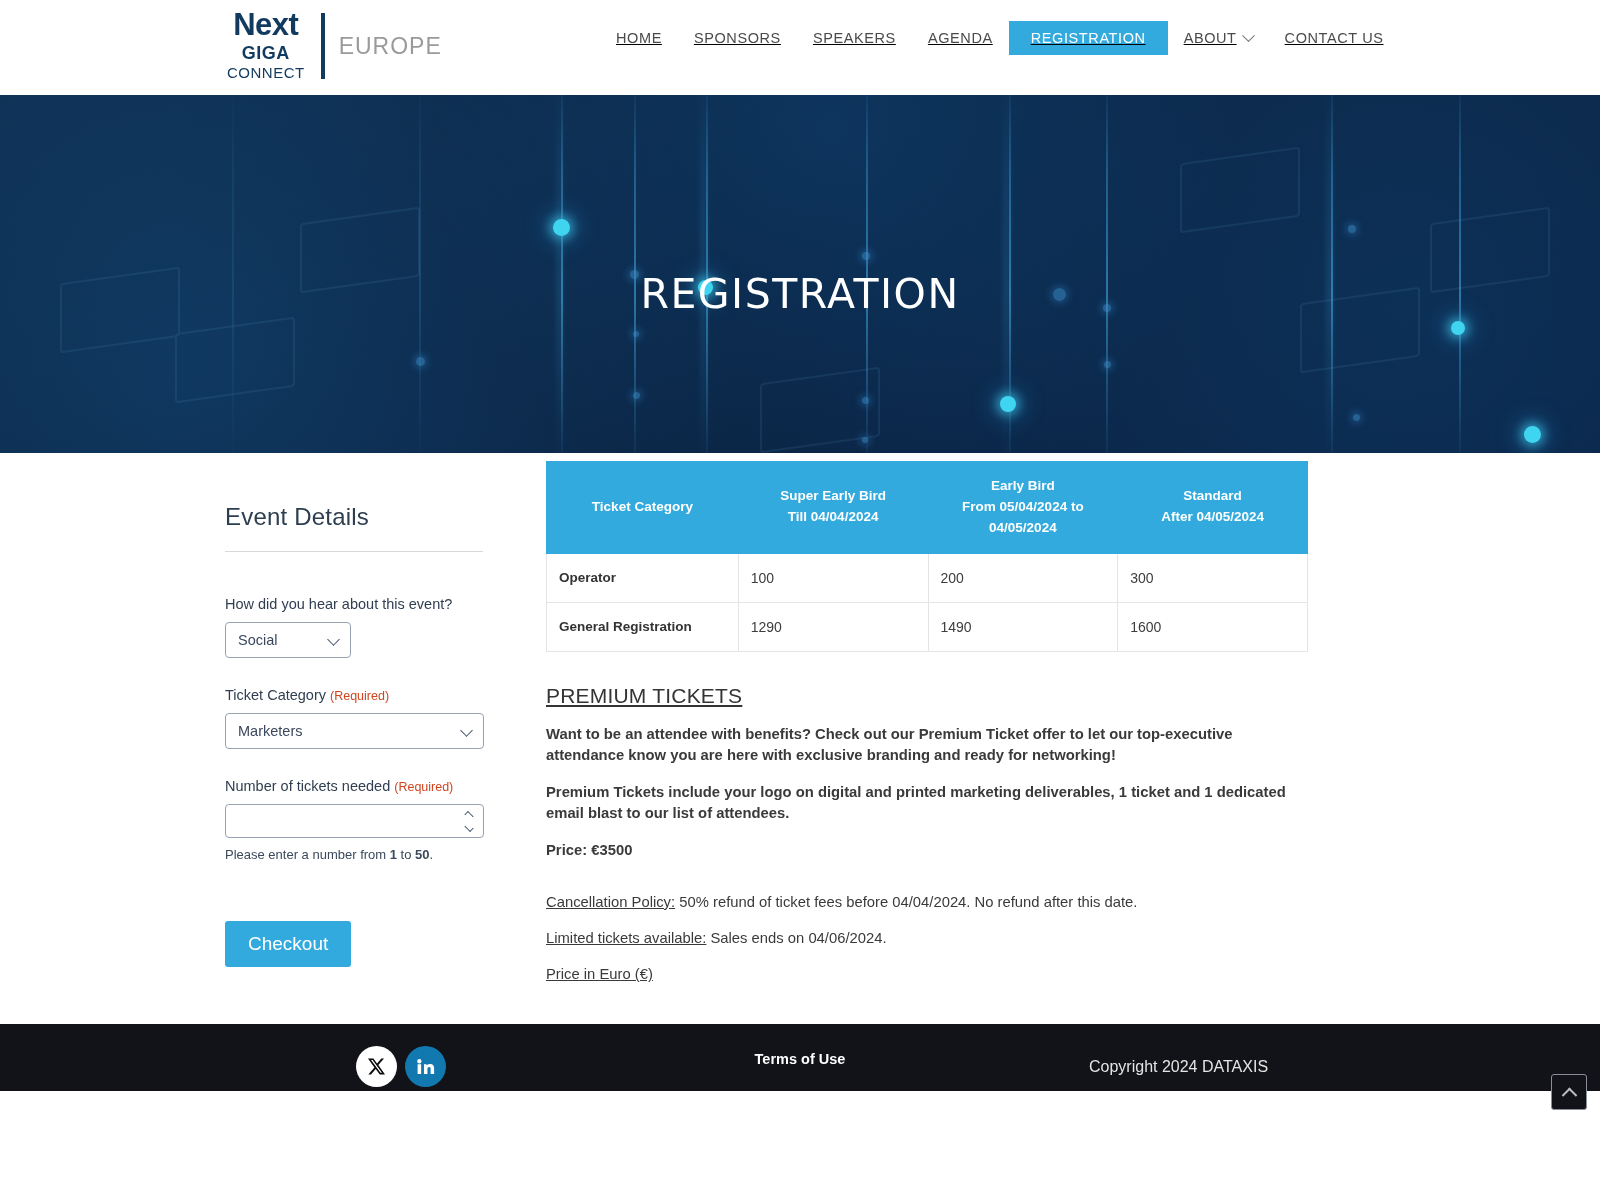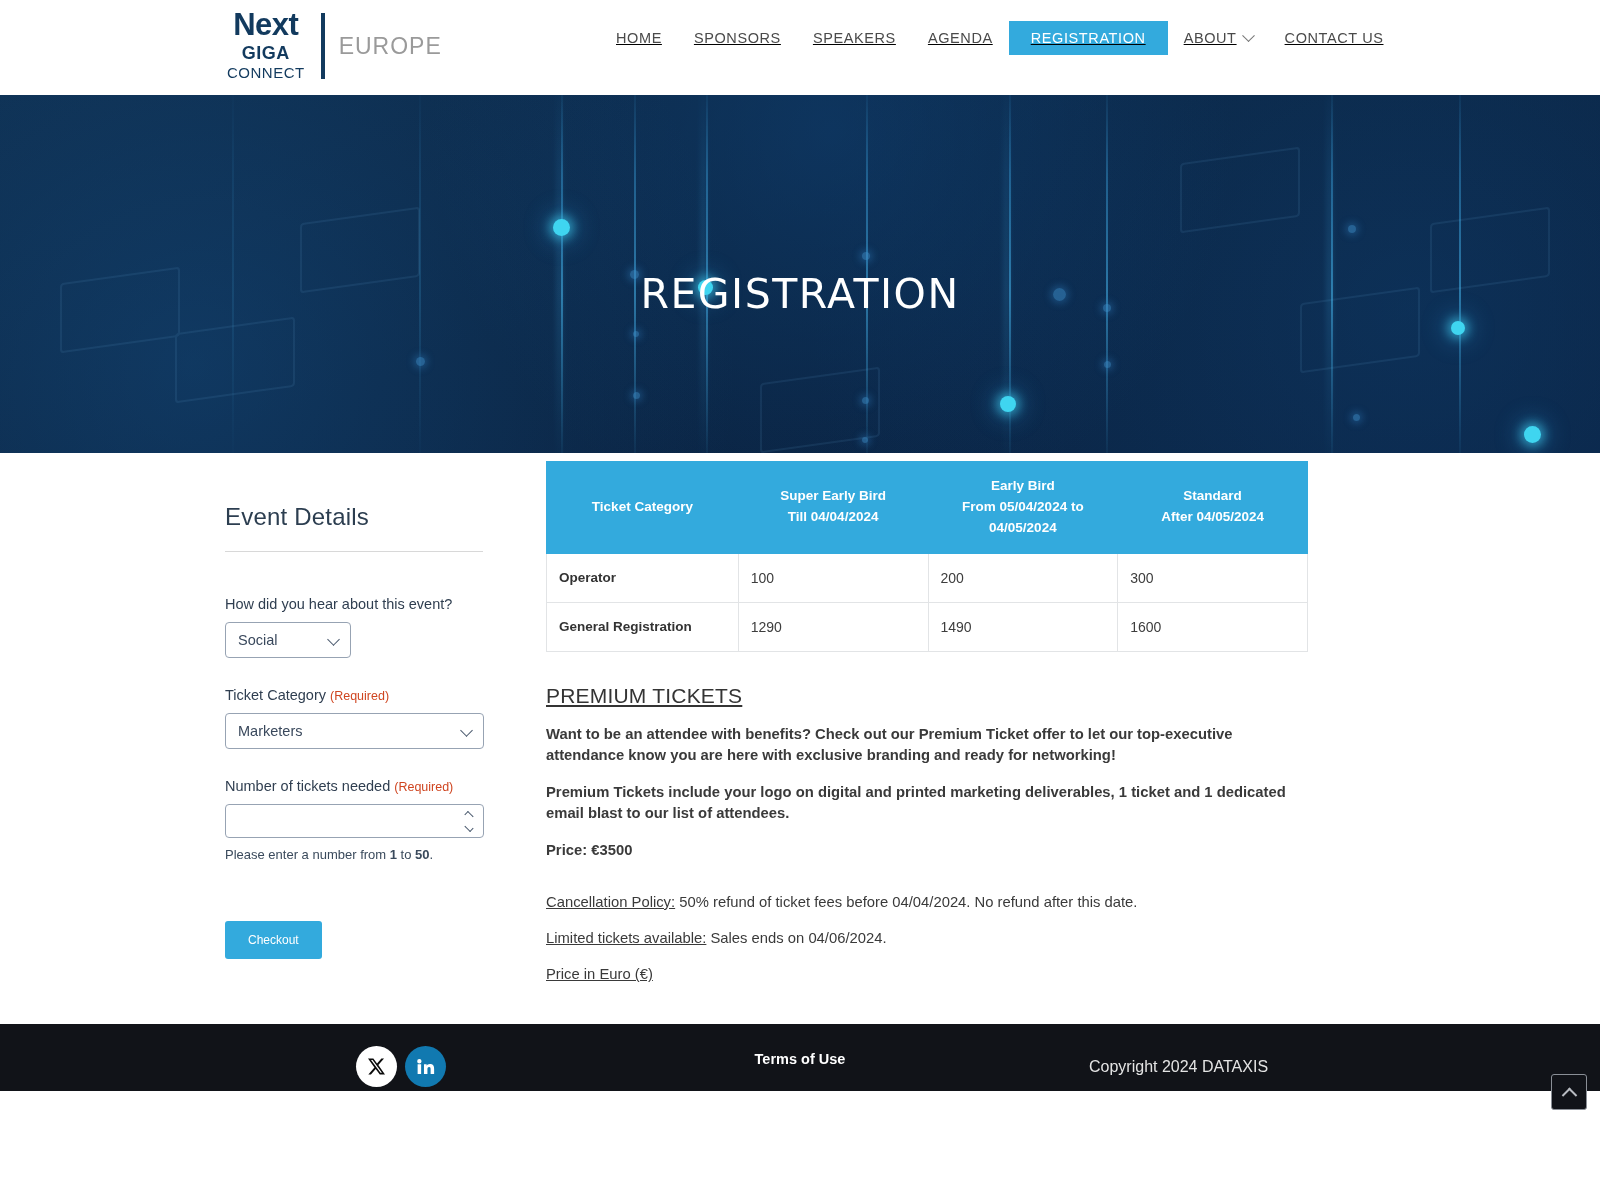--- a/index.html
+++ b/index.html
@@ -251,21 +251,21 @@
     margin-top: 9px;
   }
   .help-text b { font-weight: bold; }
   .checkout-btn {
     margin-top: 30px;
     background: #33AADD;
     color: #fff;
     border: none;
     border-radius: 3px;
     font-family: "Liberation Sans", sans-serif;
-    font-size: 12px;
+    font-size: 19px;
     padding: 12px 23px;
     cursor: pointer;
   }
 
   
   .right-col {
     position: absolute;
     left: 546px;
     top: 8px;
     width: 762px;

